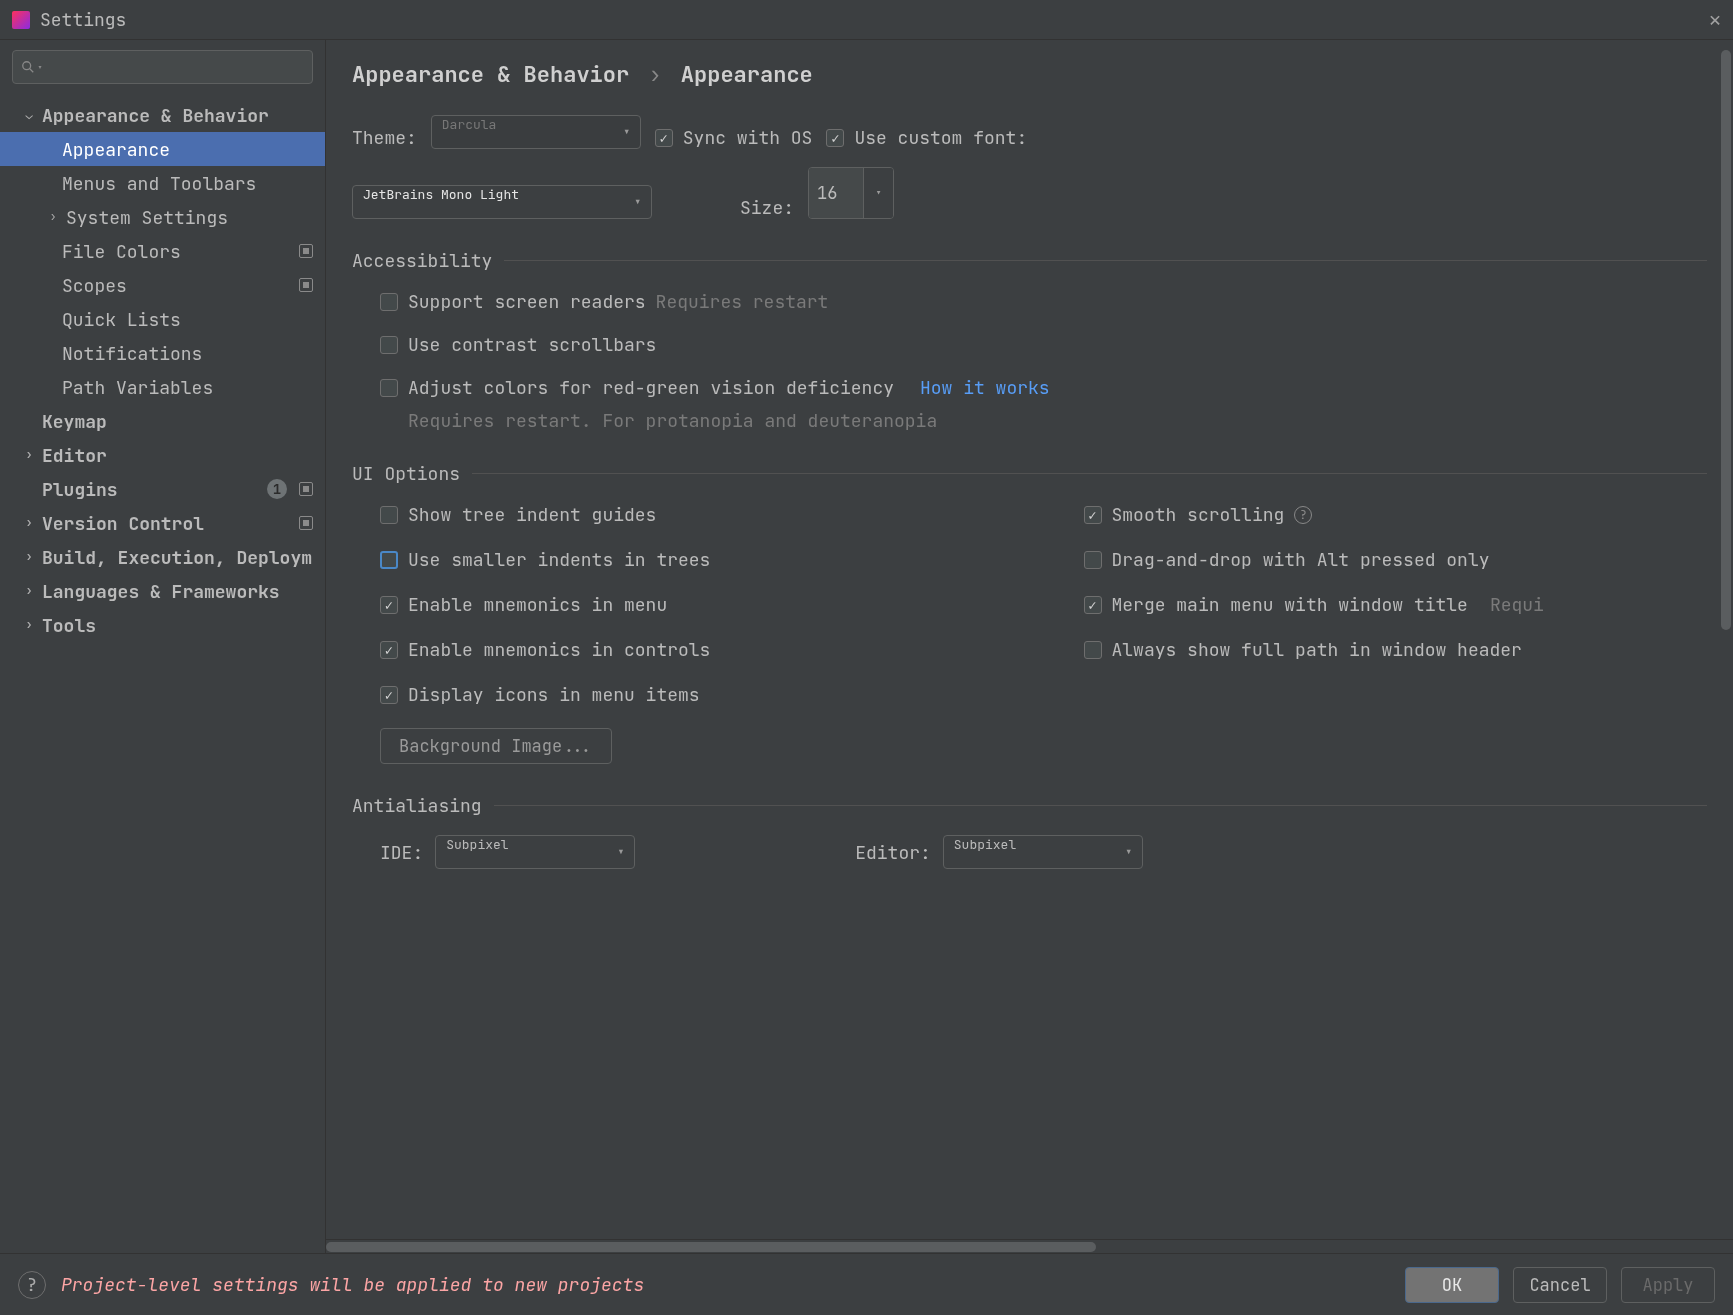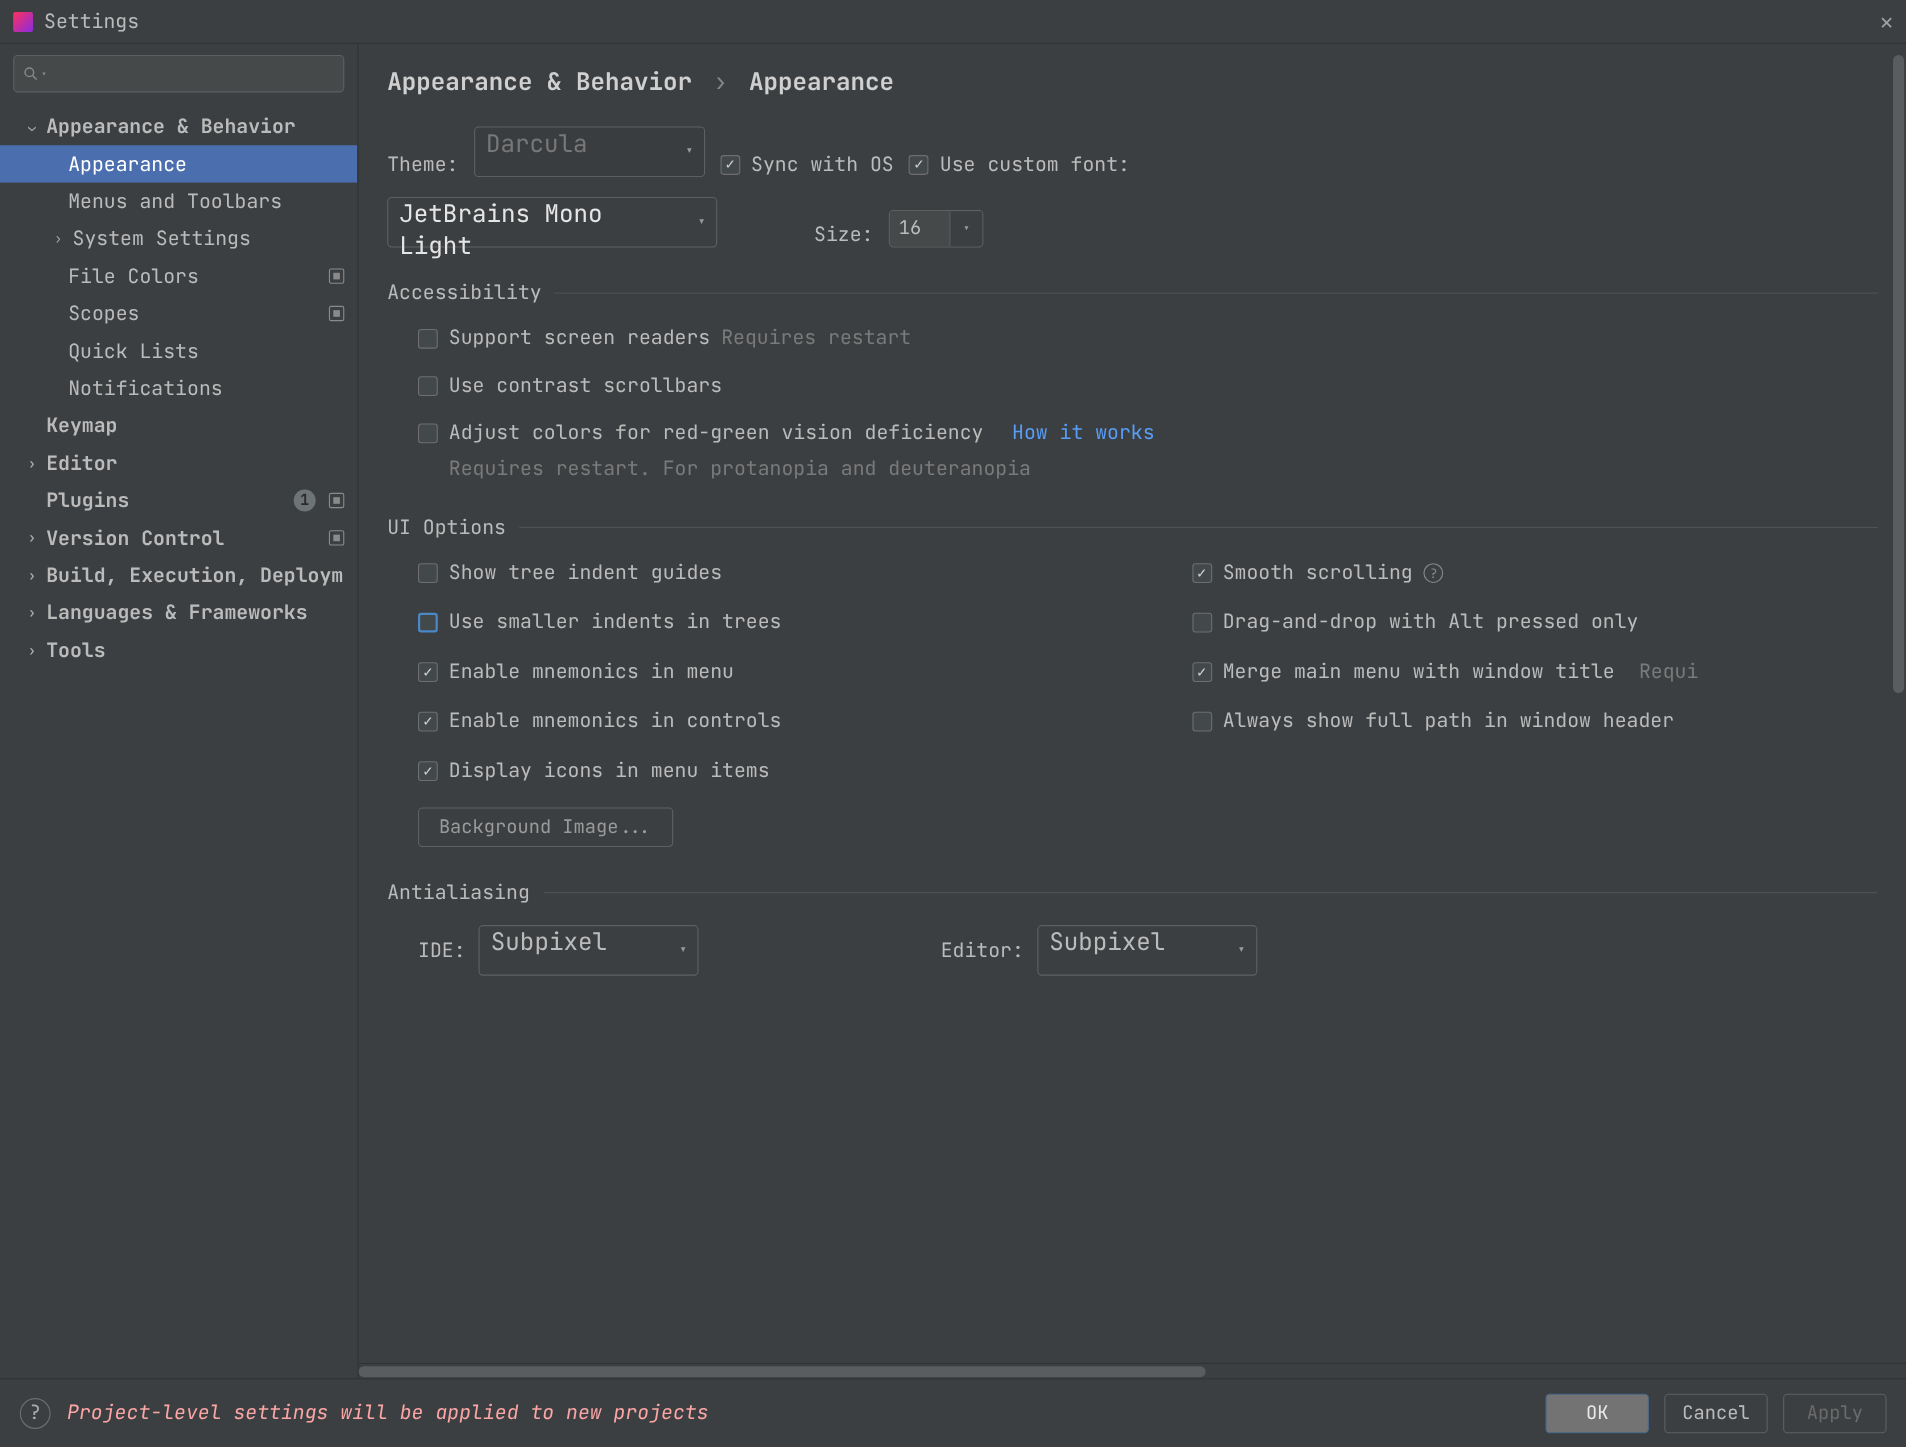--- a/index.html
+++ b/index.html
@@ -109,25 +109,25 @@
 }
 .breadcrumb { font-size: 22px; color: #d0d0d0; margin-bottom: 26px; font-weight: bold; }
 .breadcrumb .sep { color: #888; margin: 0 6px; font-weight: normal; }
 
 .row { display: flex; align-items: flex-end; gap: 14px; margin-bottom: 18px; flex-wrap: wrap; }
 .lbl { color: #bbbbbb; }
 select, .select {
   background: #3c3f41;
   border: 1px solid #5e6060;
   color: #9a9a9a;
-  height: 46px;
+  height: 34px;
   border-radius: 4px;
   padding: 0 30px 0 10px;
   font-family: inherit;
-  font-size: 22px;
+  font-size: 13px;
   appearance: none;
   position: relative;
 }
 .select-wrap { position: relative; display: inline-block; }
 .select-wrap::after {
   content: "▾"; position: absolute; right: 10px; top: 50%; transform: translateY(-50%);
   color: #9a9a9a; pointer-events: none; font-size: 14px;
 }
 .select.disabled { color: #777; background: #3a3d3f; }
 .checkbox {
@@ -157,21 +157,21 @@
   display: inline-flex; align-items: center; justify-content: center;
   font-size: 12px; color: #888;
 }
 .two-col { display: flex; gap: 80px; }
 .col { flex: 1; display: flex; flex-direction: column; gap: 22px; }
 .btn {
   background: #3c3f41; border: 1px solid #5e6060; color: #9a9a9a;
   height: 36px; padding: 0 18px; border-radius: 4px; font-family: inherit; font-size: 17px;
   display: inline-flex; align-items: center;
 }
-.spinner-wrap { display: inline-flex; border: 1px solid #5e6060; border-radius: 4px; height: 34px; overflow: hidden; }
+.spinner-wrap { display: inline-flex; border: 1px solid #5e6060; border-radius: 4px; height: 52px; overflow: hidden; }
 .spinner-wrap input {
   background: #45494a; border: none; color: #bbb; width: 54px; padding: 0 8px;
   font-family: inherit; font-size: 17px;
 }
 .spinner-wrap .spin-btn {
   width: 30px; background: #3c3f41; border-left: 1px solid #5e6060;
   display: flex; align-items: center; justify-content: center; color: #9a9a9a; font-size: 12px;
 }
 
 .bottom-scrollbar {
@@ -241,20 +241,23 @@
         </div>
         <div class="tree-item sub">
           <span class="label">Scopes</span>
           <span class="proj-icon"></span>
         </div>
         <div class="tree-item sub">
           <span class="label">Quick Lists</span>
         </div>
         <div class="tree-item sub">
           <span class="label">Notifications</span>
+        </div>
+        <div class="tree-item sub">
+          <span class="label">Path Variables</span>
         </div>
         <div class="tree-item bold">
           <span class="chev none"></span>
           <span class="label">Keymap</span>
         </div>
         <div class="tree-item bold">
           <span class="chev">›</span>
           <span class="label">Editor</span>
         </div>
         <div class="tree-item bold">

